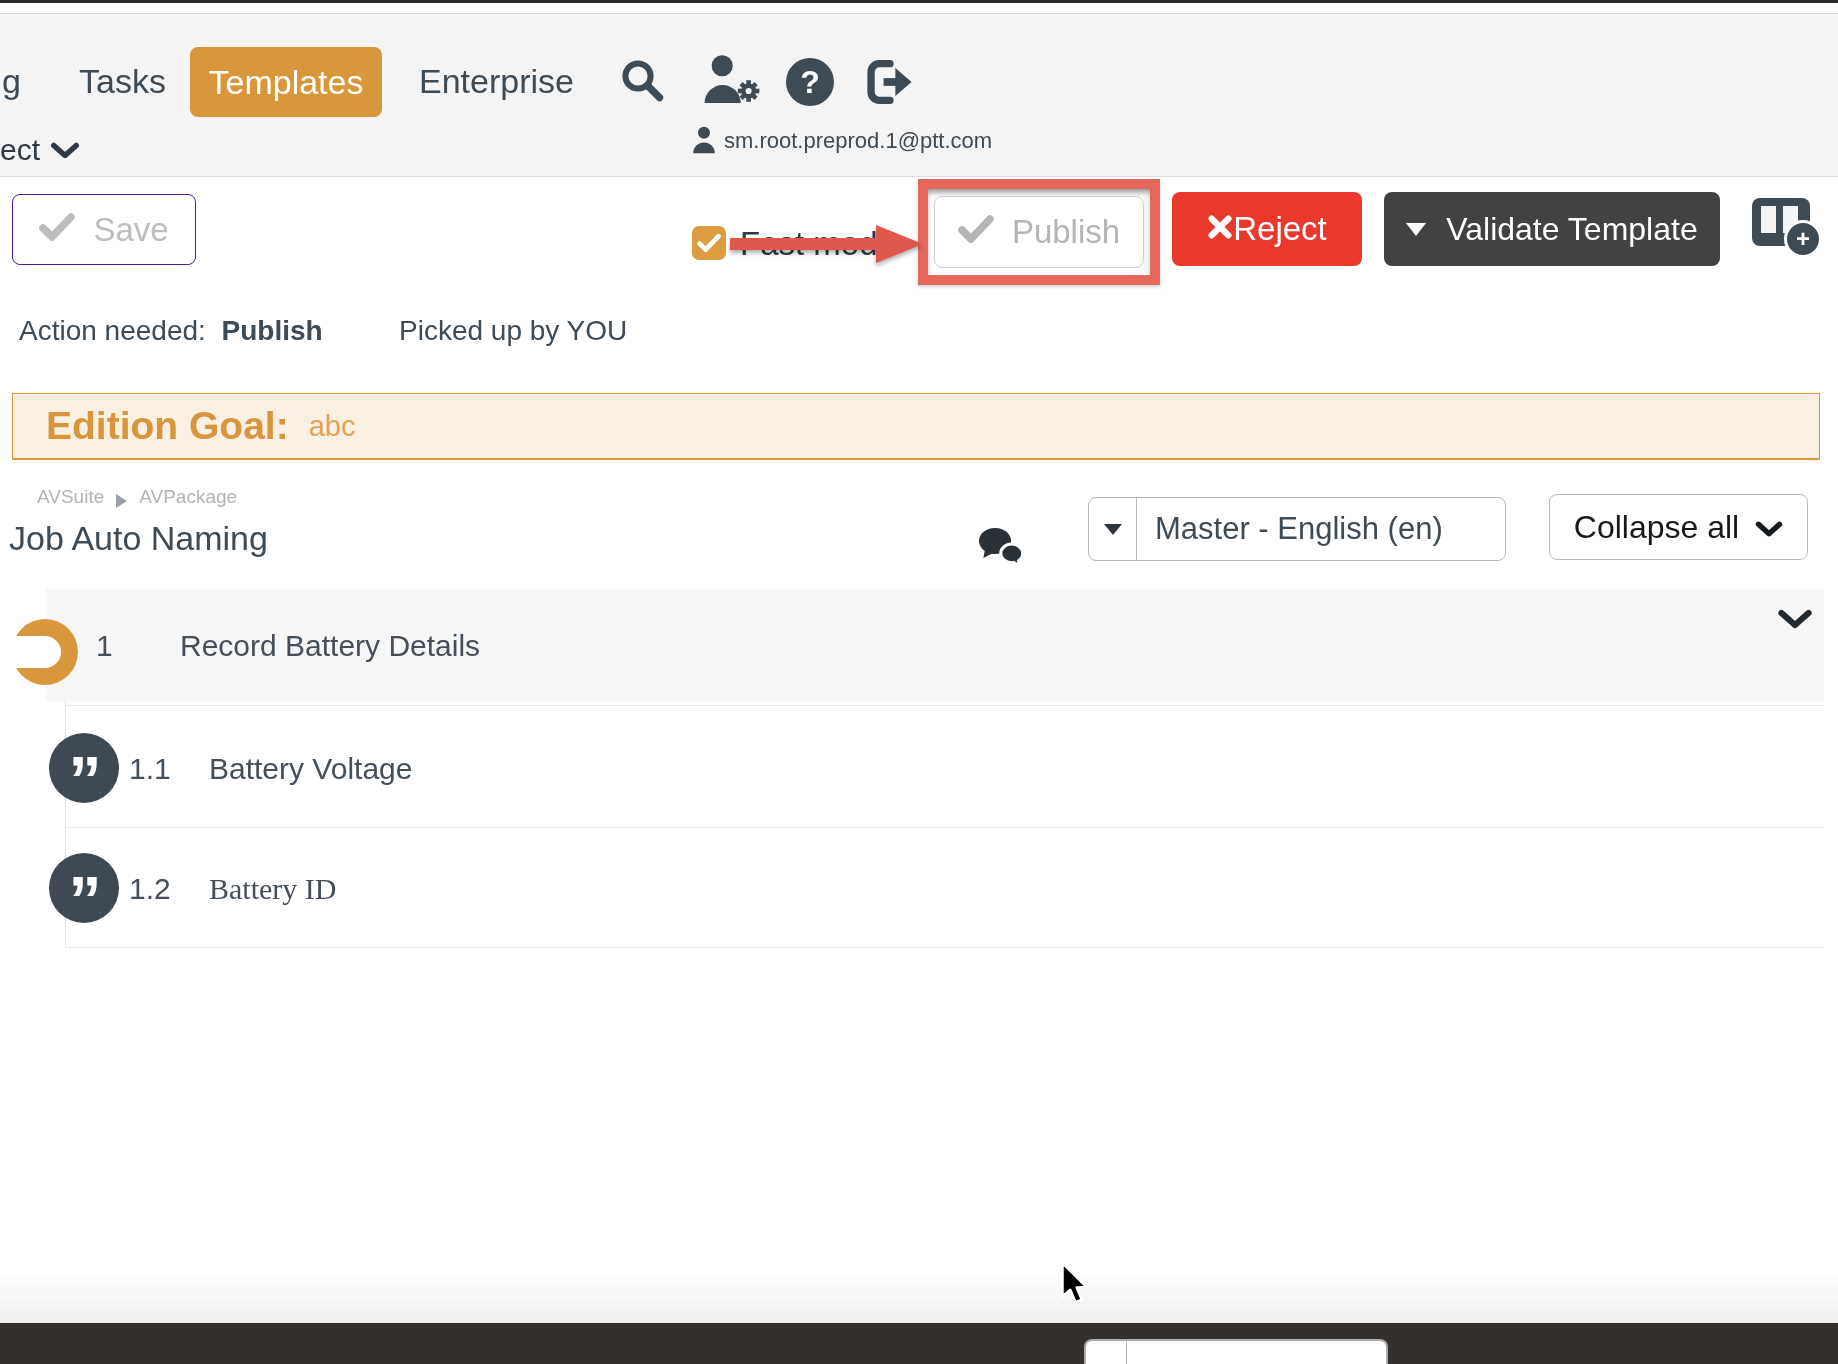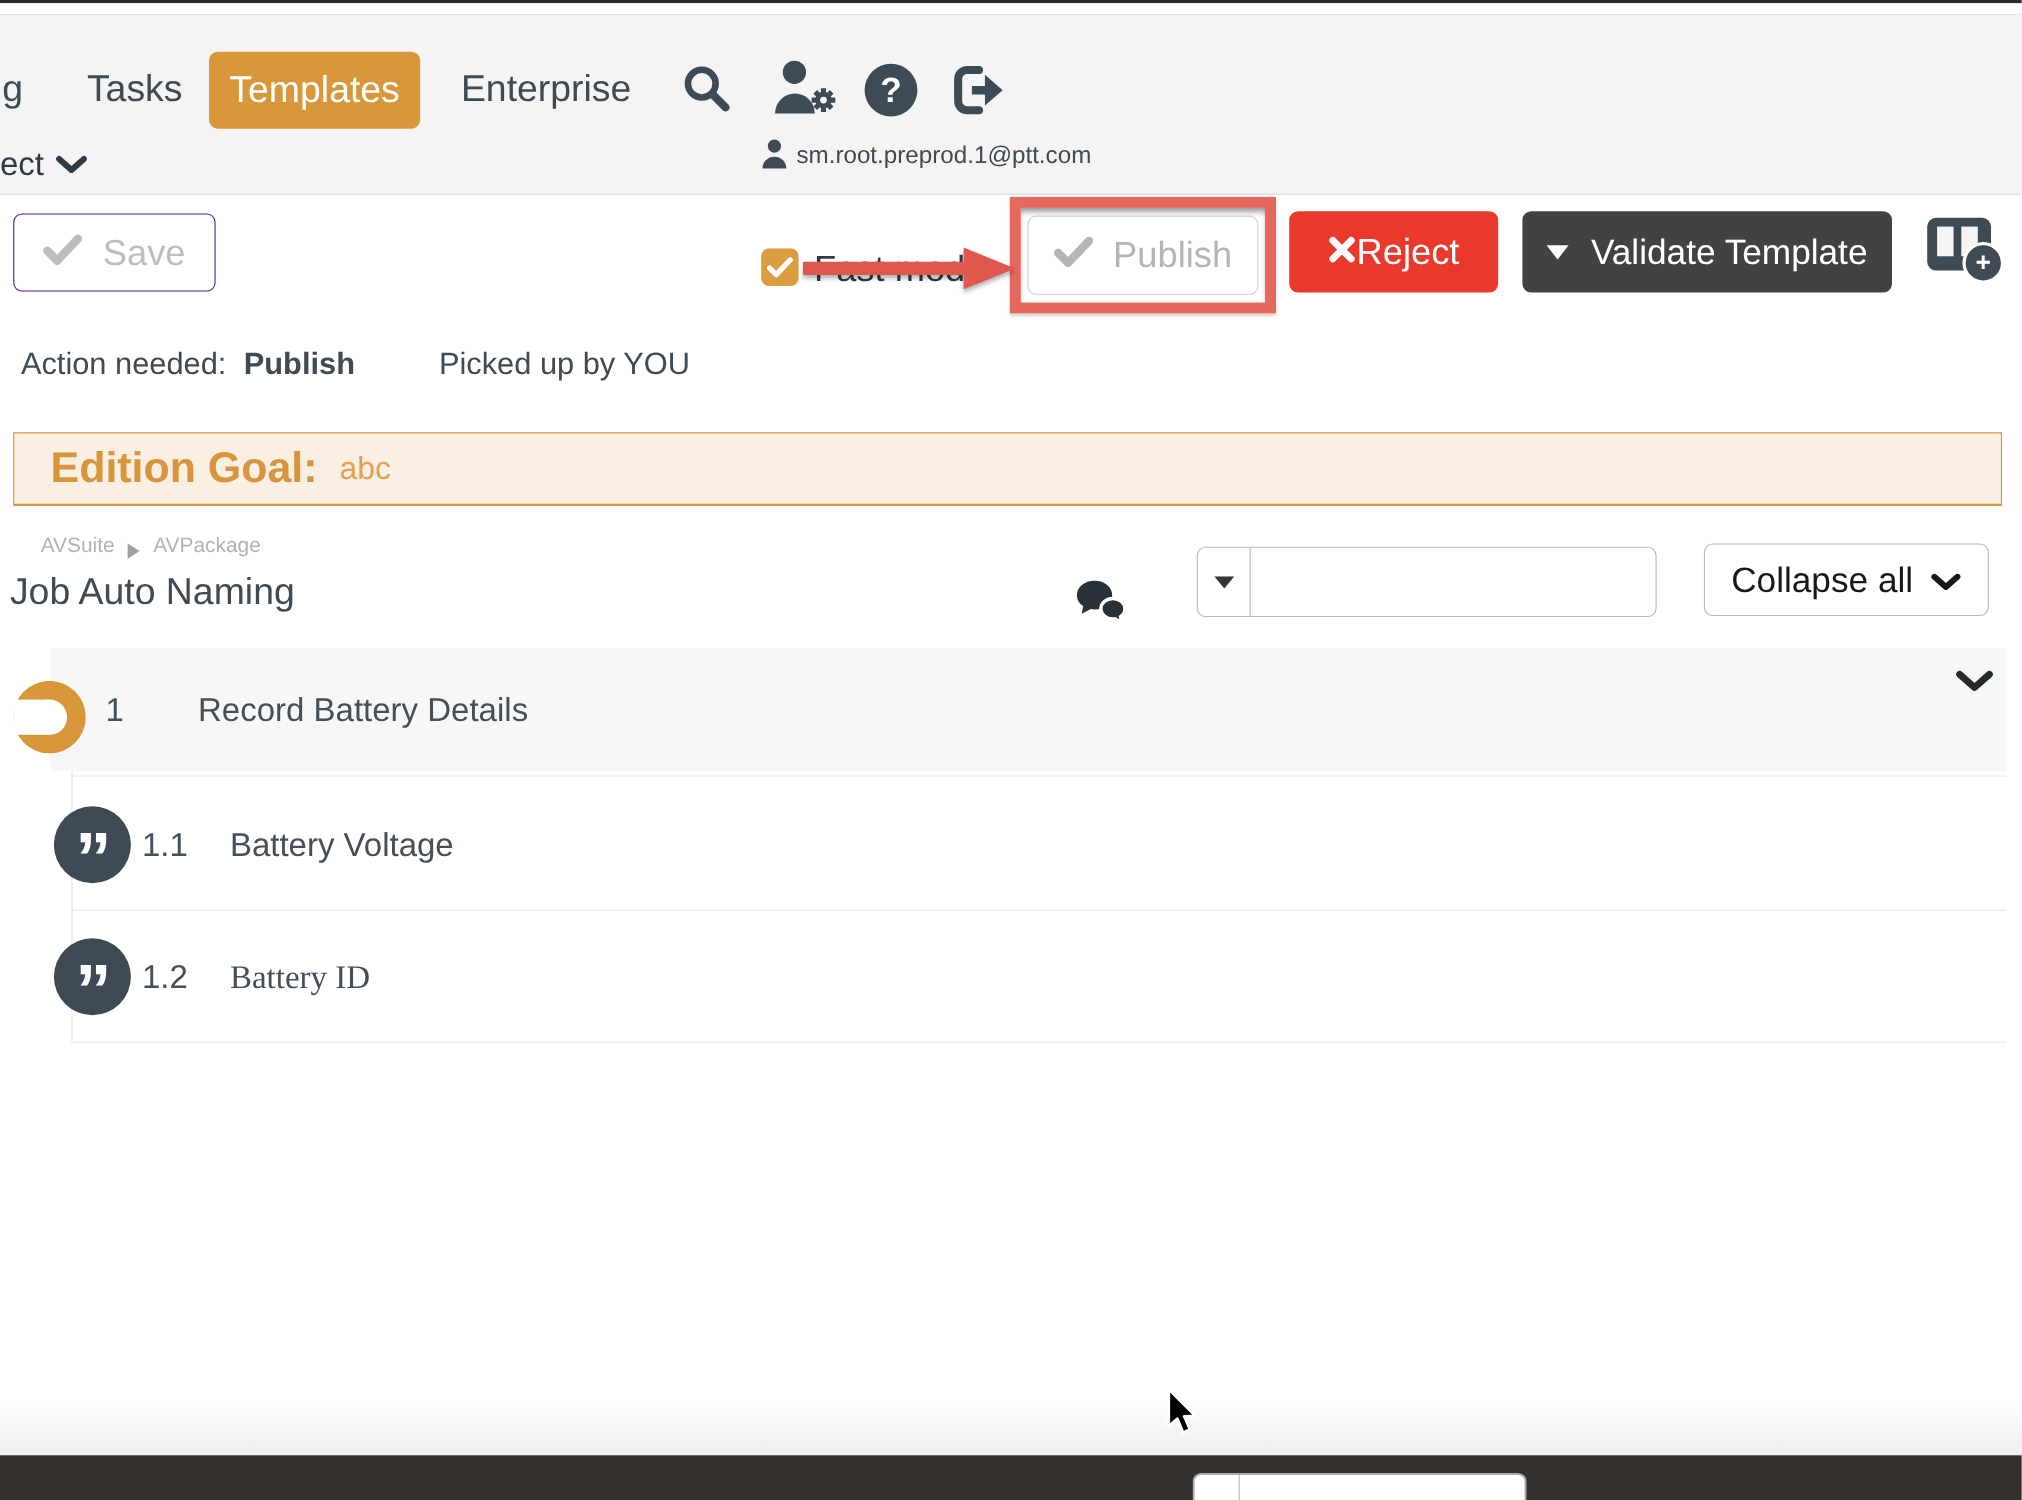--- a/index.html
+++ b/index.html
@@ -203,20 +203,21 @@
   <svg width="50" height="50" viewBox="0 0 42 40">
     <path d="M16 4 C8.3 4 2.5 8.8 2.5 15 C2.5 18.4 4.4 21.4 7.3 23.3 L6.2 29.2 L13.2 25.6 C14.1 25.8 15 25.9 16 25.9 C23.7 25.9 29.5 21.2 29.5 15 C29.5 8.8 23.7 4 16 4 Z" fill="#2a3137"></path>
     <path d="M30 17.5 C35 17.5 39.2 21 39.2 25.4 C39.2 27.9 37.9 30.1 35.8 31.5 L36.7 36 L31.6 33 C31.1 33.1 30.6 33.2 30 33.2 C25 33.2 20.8 29.8 20.8 25.4 C20.8 21 25 17.5 30 17.5 Z" fill="#2a3137" stroke="#ffffff" stroke-width="2.6"></path>
   </svg>
 </div>
 
 <div class="abs select-box" style="left:1088px;top:497px;width:418px;height:64px;">
   <div class="select-caret-cell">
       <span class="caret-down"></span>
     </div>
+  <div class="select-text">Master - English (en)</div>
 </div>
 
 <div class="abs collapse-btn" style="left:1549px;top:494px;width:259px;height:66px;">
   <span>Collapse all</span>
   <span>
     <svg width="28" height="18" viewBox="0 0 24 14">
         <polyline points="3,3 12,11 21,3" fill="none" stroke="#15191c" stroke-width="4.6" stroke-linecap="round" stroke-linejoin="round"></polyline>
       </svg>
   </span>
 </div>

